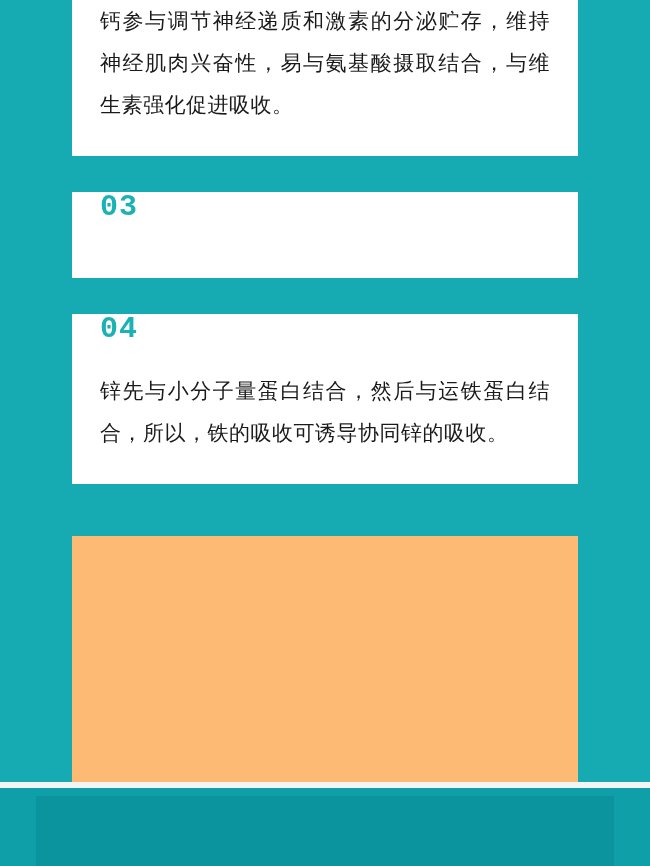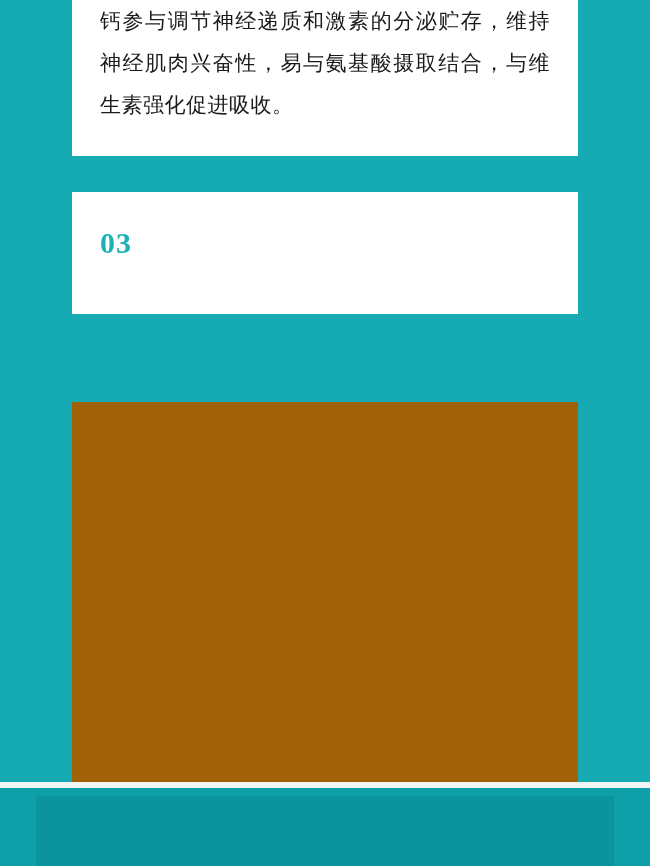--- a/index.html
+++ b/index.html
@@ -11,21 +11,21 @@
     height: 866px;
     background: #16aab2;
     font-family: "Liberation Sans", sans-serif;
     overflow: hidden;
     position: relative;
   }
   .page {
     position: relative;
     width: 650px;
     height: 866px;
-    background: #a16207;
+    background: #fdba74;
     box-sizing: border-box;
   }
   .left-rail {
     position: absolute;
     left: 0;
     top: 0;
     width: 72px;
     height: 866px;
     background: #16aab2;
   }
@@ -50,23 +50,22 @@
   }
   .card.first {
     padding-top: 0;
   }
   .card-number {
     color: #1ab2b5;
     font-size: 30px;
     font-weight: bold;
     letter-spacing: 1px;
     line-height: 1;
-    padding-top: 36px;
     padding-bottom: 26px;
-    font-family: Liberation Serif, serif;
+    font-family: Liberation Mono, monospace;
   }
   .card-body {
     color: #1a1a1a;
     font-size: 21px;
     line-height: 42px;
     text-align: justify;
     text-align-last: left;
     letter-spacing: 0.5px;
     font-family: "DejaVu Sans", sans-serif;
   }
@@ -118,20 +117,24 @@
     </div>
 
     <div class="card-gap"></div>
 
     <div class="card">
       <div class="card-number">03</div>
     </div>
 
     <div class="card-gap"></div>
 
+    <div class="card">
+      <div class="card-number">04</div>
+      <div class="card-body">锌先与小分子量蛋白结合，然后与运铁蛋白结合，所以，铁的吸收可诱导协同锌的吸收。</div>
+    </div>
 
     <div class="bottom-spacer"></div>
   </div>
 
   <div class="thin-divider"></div>
 
   <div class="bottom-band">
     <div class="bottom-band-inner"></div>
   </div>
 

